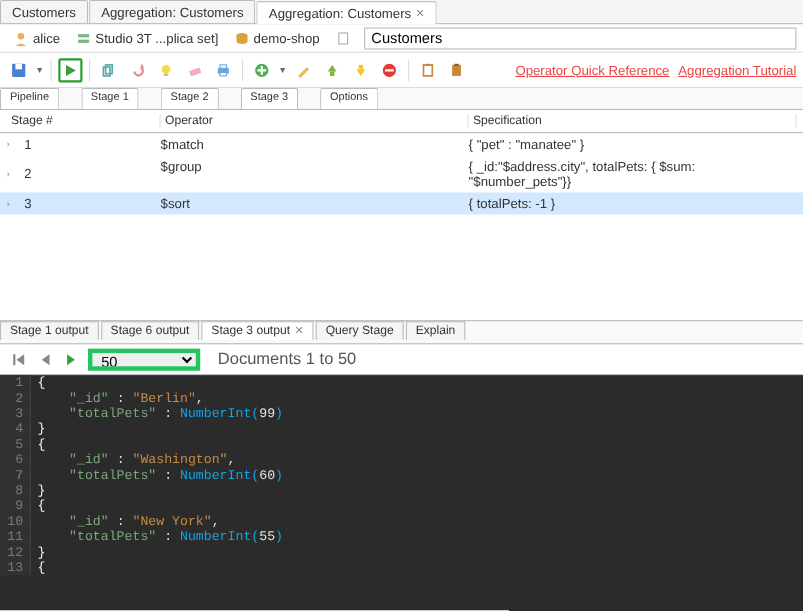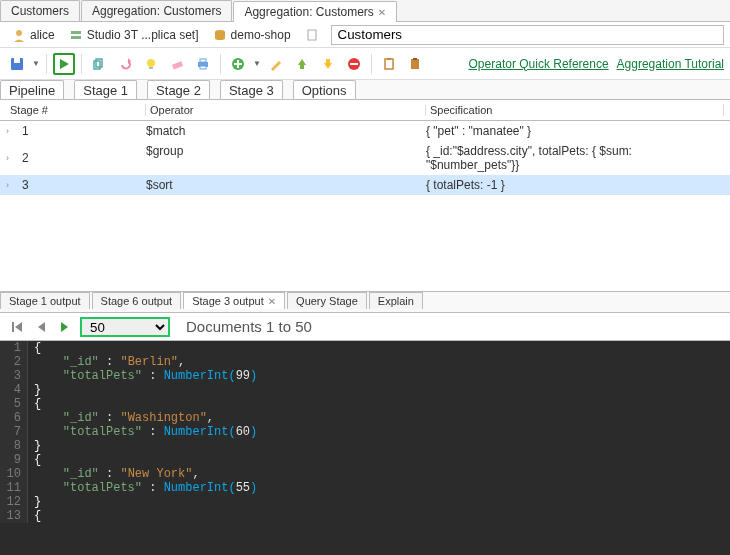--- a/index.html
+++ b/index.html
@@ -10,39 +10,39 @@
   .close-x { color: #888; font-size: 10px; }
   .breadcrumb { display: flex; align-items: center; gap: 2px; padding: 3px 6px; border-bottom: 1px solid #ddd; height: 26px; }
   .breadcrumb .chip { display: flex; align-items: center; gap: 4px; padding: 2px 6px; }
   .breadcrumb .text-input { flex: 1; border: 1px solid #bbb; padding: 2px 6px; margin-left: 4px; height: 20px; }
   .toolbar { display: flex; align-items: center; padding: 4px 6px; gap: 4px; border-bottom: 1px solid #ddd; height: 32px; }
   .tb-sep { width: 1px; height: 20px; background: #ddd; margin: 0 2px; }
   .tb-btn { width: 22px; height: 22px; display: flex; align-items: center; justify-content: center; border: 1px solid transparent; border-radius: 2px; cursor: pointer; }
   .tb-btn.run { border: 2px solid #2a9c2a; }
   .tb-btn svg { display: block; }
   .links { margin-left: auto; display: flex; gap: 8px; }
-  .links a { color: #15803d; text-decoration: underline; cursor: pointer; }
+  .links a { color: #ef4444; text-decoration: underline; cursor: pointer; }
   .subtabs { display: flex; border-bottom: 1px solid #bbb; background: #f9f9f9; height: 20px; }
-  .subtab { padding: 2px 8px; border: 1px solid #bbb; border-bottom: none; background: #fff; margin-right: 10px; border-radius: 2px 2px 0 0; cursor: pointer; font-size: 13px; }
+  .subtab { padding: 2px 8px; border: 1px solid #bbb; border-bottom: none; background: #fff; margin-right: 20px; border-radius: 2px 2px 0 0; cursor: pointer; font-size: 10px; }
   .subtab.active { background: #fff; font-weight: 500; }
   .pipeline-header, .pipeline-row { display: grid; grid-template-columns: 140px 280px 1fr; }
   .pipeline-header { border-bottom: 1px solid #bbb; padding: 4px 6px; font-weight: 400; color: #333; }
   .pipeline-header > div { border-right: 1px solid #ddd; padding-left: 4px; font-size: 11px; }
   .pipeline-body { flex: 0 0 170px; overflow: auto; }
   .pipeline-row { padding: 3px 6px; cursor: pointer; }
   .pipeline-row.selected { background: #d2e8ff; }
   .pl-stage { display: flex; align-items: center; gap: 6px; }
   .expander { color: #888; font-size: 9px; display: inline-block; width: 10px; }
   .output-tabs { display: flex; border-top: 1px solid #bbb; border-bottom: 1px solid #bbb; background: #f9f9f9; height: 22px; align-items: flex-start; }
   .output-tab { padding: 2px 8px; border: 1px solid #bbb; border-bottom: none; background: #f5f5f5; margin-right: 2px; font-size: 11px; cursor: pointer; display: flex; gap: 4px; align-items: center; }
   .output-tab.active { background: #fff; }
   .pager { display: flex; align-items: center; gap: 6px; padding: 4px 8px; border-bottom: 1px solid #bbb; height: 28px; }
   .nav-btn { width: 18px; height: 18px; display:flex; align-items:center; justify-content:center; cursor:pointer; }
   .nav-btn svg { display:block; }
-  .pagesize { width: 90px; height: 20px; border: 2px solid #22c55e; padding: 0 4px; }
+  .pagesize { width: 102px; height: 20px; border: 4px solid #22c55e; padding: 0 4px; }
   .doc-range { color:#555; font-size:15px; margin-left: 10px; }
   .editor { flex: 1; background: #2b2b2b; font-family: Consolas,"Courier New",monospace; font-size: 12px; overflow:auto; }
   .editor .line { display:flex; }
   .gutter { width: 28px; text-align: right; padding-right: 6px; color: #7a7a7a; background: #313131; border-right: 1px solid #444; user-select:none; }
   .code { padding-left: 6px; white-space: pre; color: #dcdcdc; }
   .br { color: #f0f0f0; }
   .key { color: #7aa87a; }
   .str { color: #c58a46; }
   .fn  { color: #0ea5e9; }
   .num { color: #e5e5e5; }

